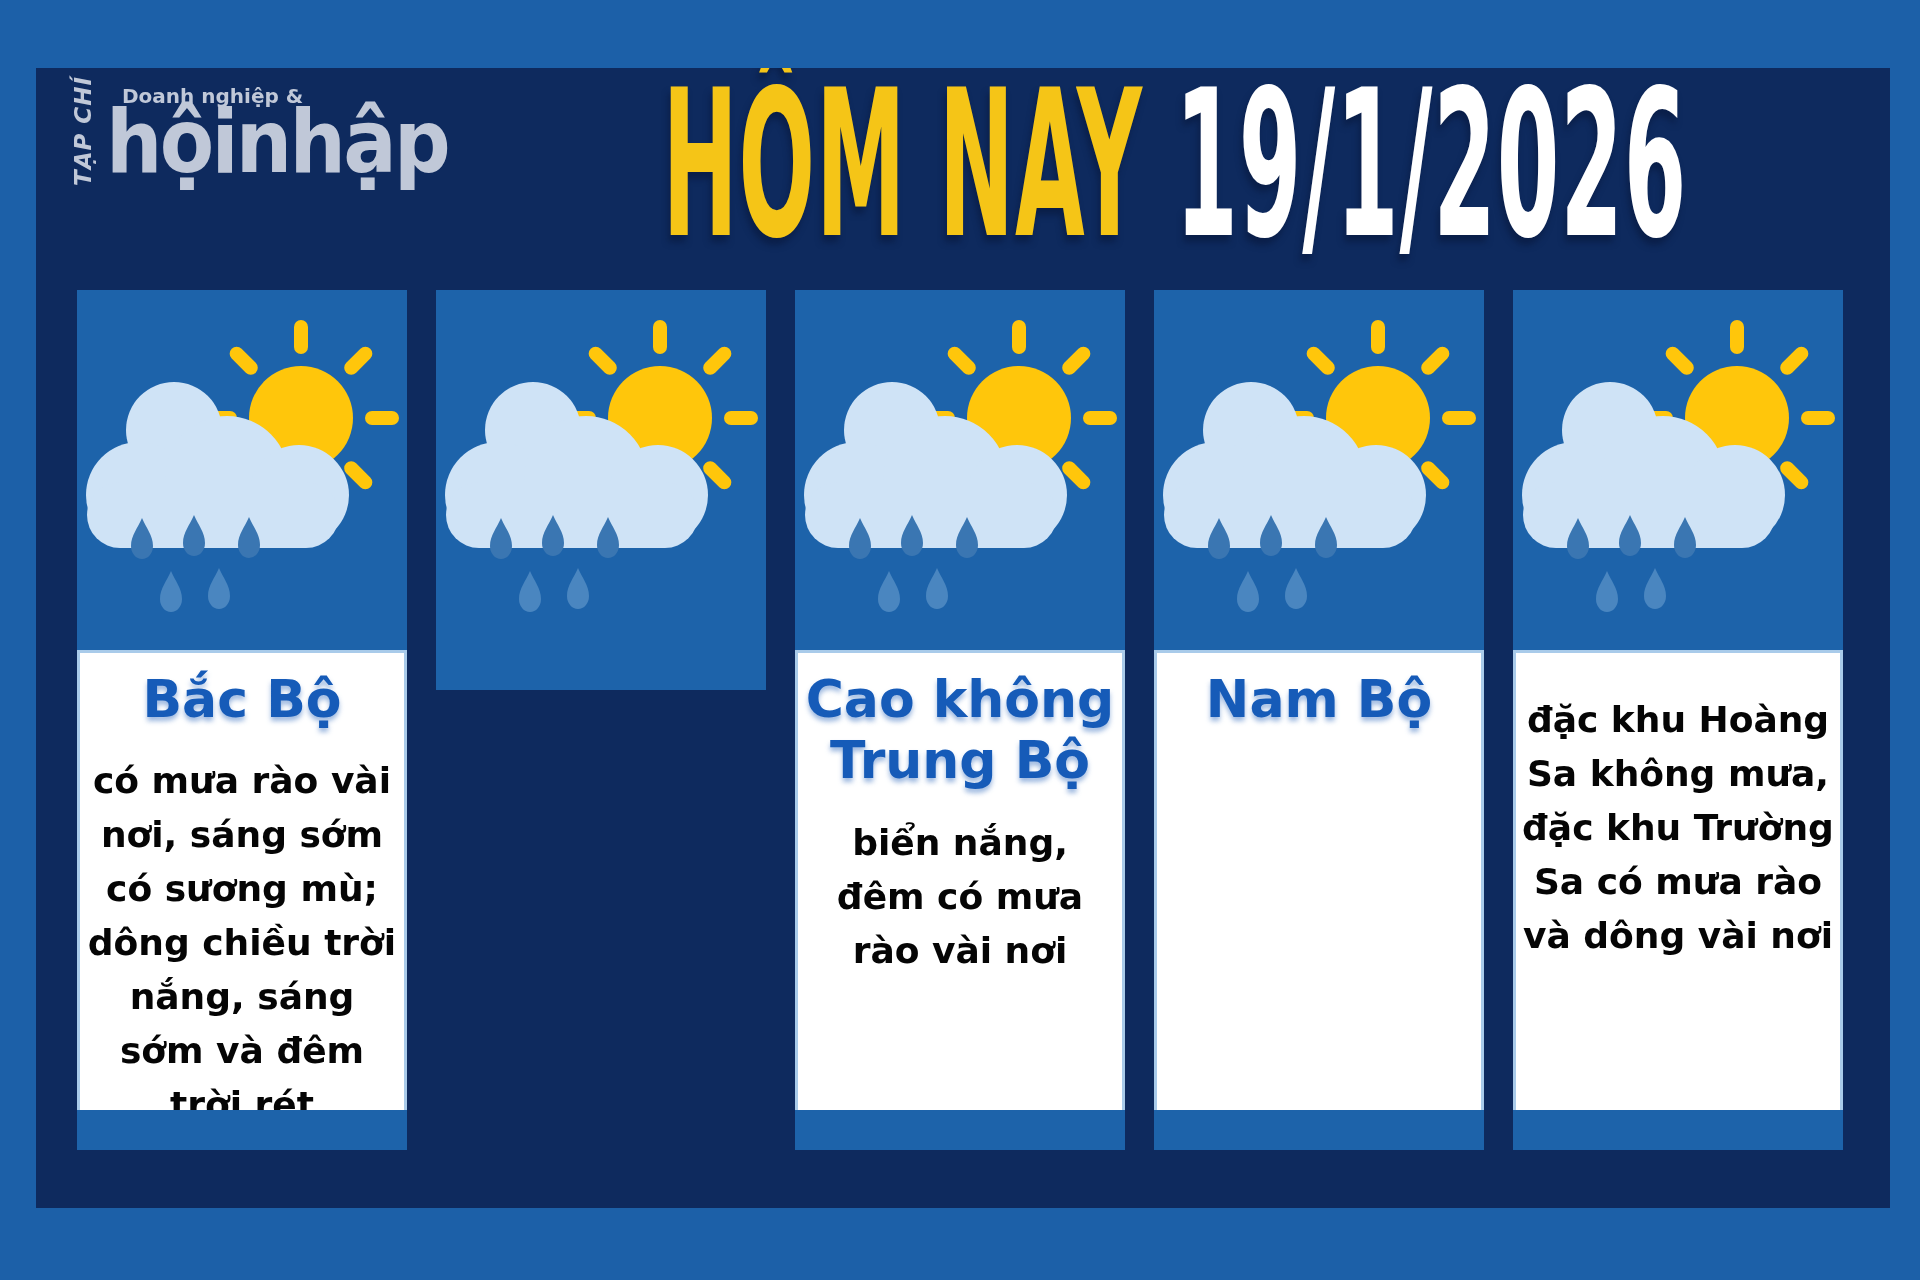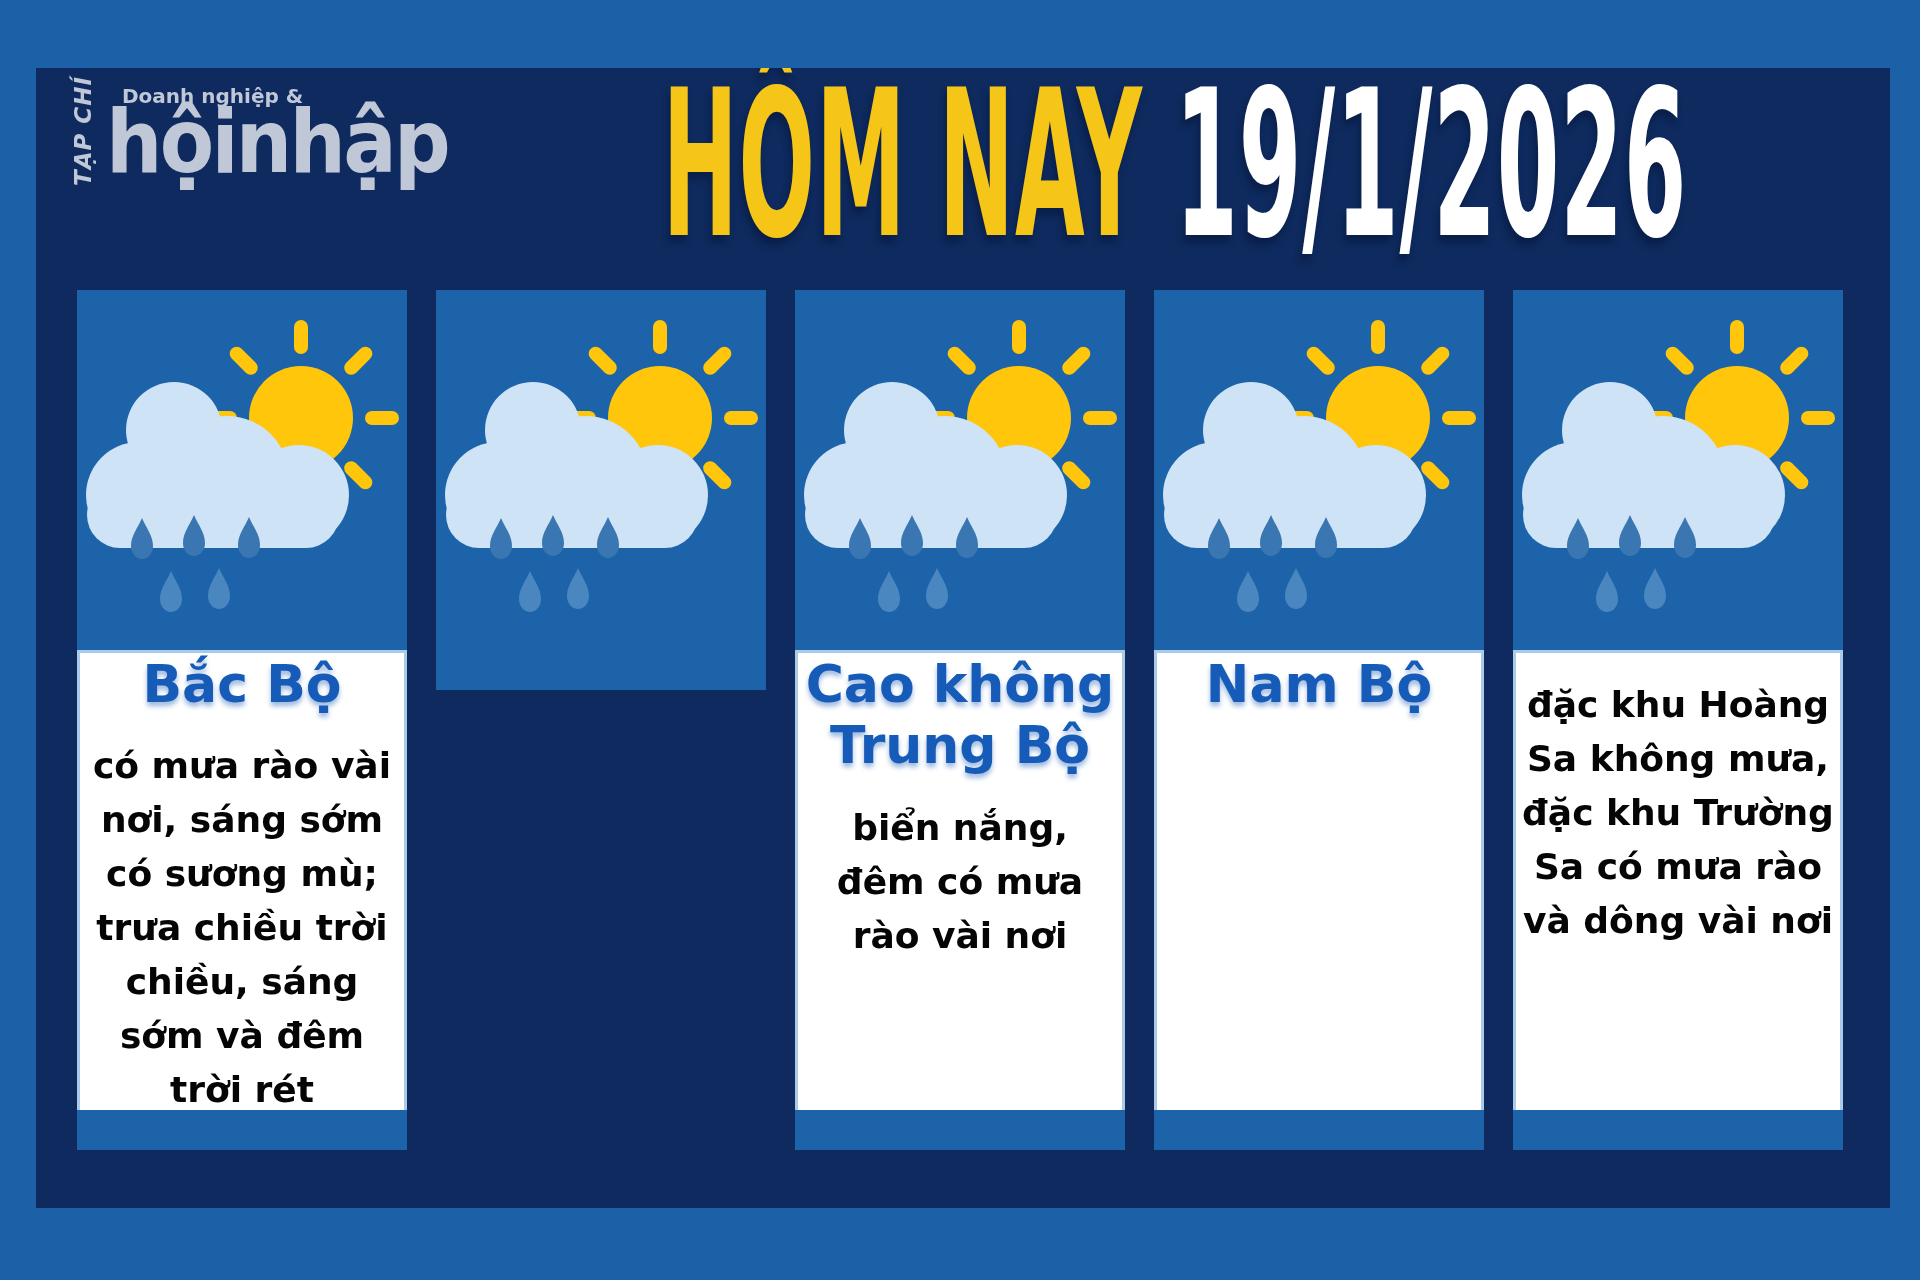--- a/index.html
+++ b/index.html
@@ -50,21 +50,21 @@
     width:1766px; height:860px;
     display:flex; gap:29px;
   }
   .col { flex:1; display:flex; flex-direction:column; }
   .icon-area { height:360px; background:#1D63AA; overflow:hidden; }
   .icon-area svg { width:100%; height:100%; display:block; }
   .card {
     height:460px; background:#FFFFFF;
     border:3px solid #A9CBEA; border-bottom:none;
     box-sizing:border-box;
-    padding:1px 6px 0 6px;
+    padding:16px 6px 0 6px;
     text-align:center;
     overflow:hidden;
   }
   .region {
     color:#165BB8; font-weight:bold; font-size:52px; line-height:1.18;
     text-shadow:0 4px 5px rgba(130,165,215,.8);
   }
   .forecast {
     margin-top:24px; color:#050505; font-weight:bold;
     font-size:36px; line-height:1.5;
@@ -115,21 +115,21 @@
       <path transform="translate(65,228)" d="m0,0 c4,10 11,17 11,28 a11,13 0 0 1 -22,0 c0,-11 7,-18 11,-28 z"></path>
       <path transform="translate(117,225)" d="m0,0 c4,10 11,17 11,28 a11,13 0 0 1 -22,0 c0,-11 7,-18 11,-28 z"></path>
       <path transform="translate(172,227)" d="m0,0 c4,10 11,17 11,28 a11,13 0 0 1 -22,0 c0,-11 7,-18 11,-28 z"></path>
       <path fill="#4A86C0" transform="translate(94,281)" d="m0,0 c4,10 11,17 11,28 a11,13 0 0 1 -22,0 c0,-11 7,-18 11,-28 z"></path>
       <path fill="#4A86C0" transform="translate(142,278)" d="m0,0 c4,10 11,17 11,28 a11,13 0 0 1 -22,0 c0,-11 7,-18 11,-28 z"></path>
     </g>
   </svg>
 </div>
       <div class="card">
         <div class="region">Bắc Bộ</div>
-        <div class="forecast">có mưa rào vài nơi, sáng sớm có sương mù; trưa chiều trời chiều, sáng sớm và đêm trời rét</div>
+        <div class="forecast">có mưa rào vài nơi, sáng sớm có sương mù; dông chiều trời nắng, sáng sớm và đêm trời rét</div>
       </div>
       <div class="strip"></div>
     </div>
 
     <div class="col">
       <div class="icon-area">
   <svg viewBox="0 0 330 360" xmlns="http://www.w3.org/2000/svg">
     <g fill="#FFC60B">
       <circle cx="224" cy="128" r="52"></circle>
       <rect x="288" y="121" width="34" height="14" rx="7" transform="rotate(0 224 128)"></rect>

